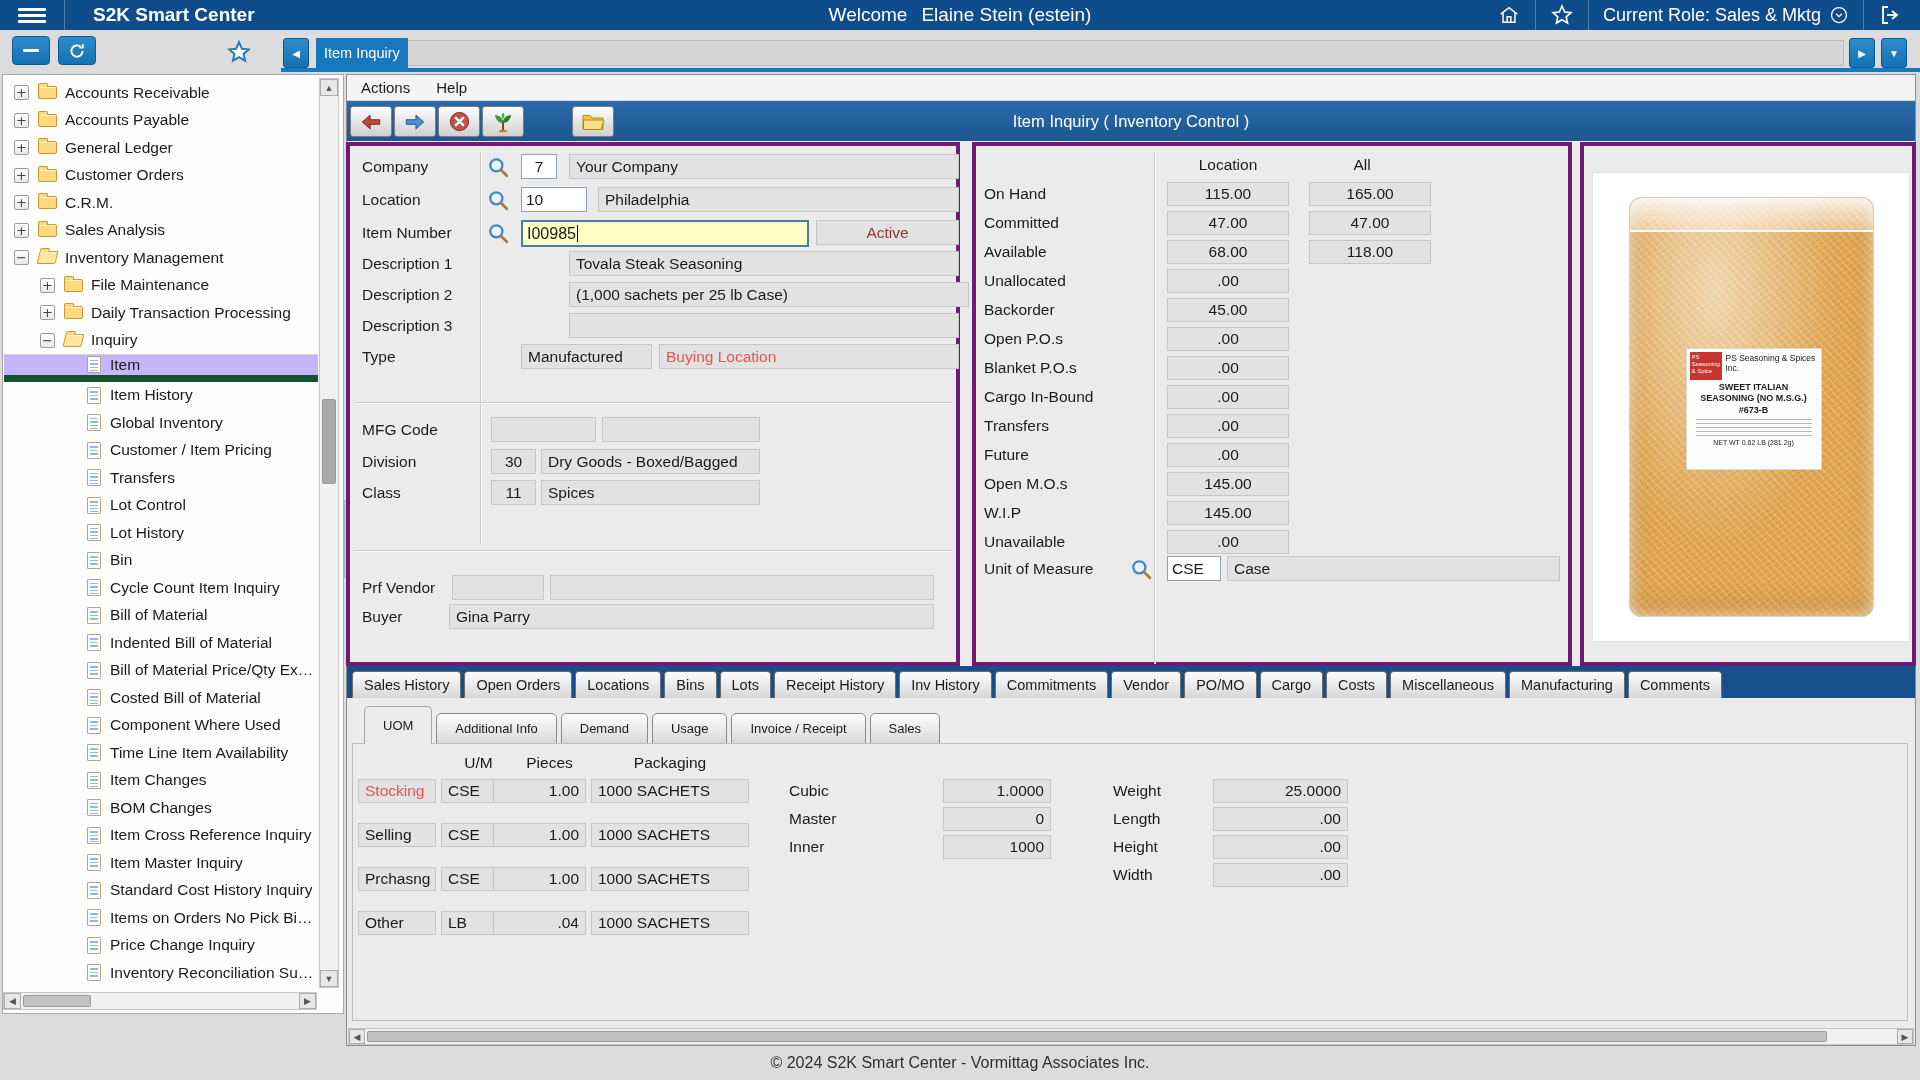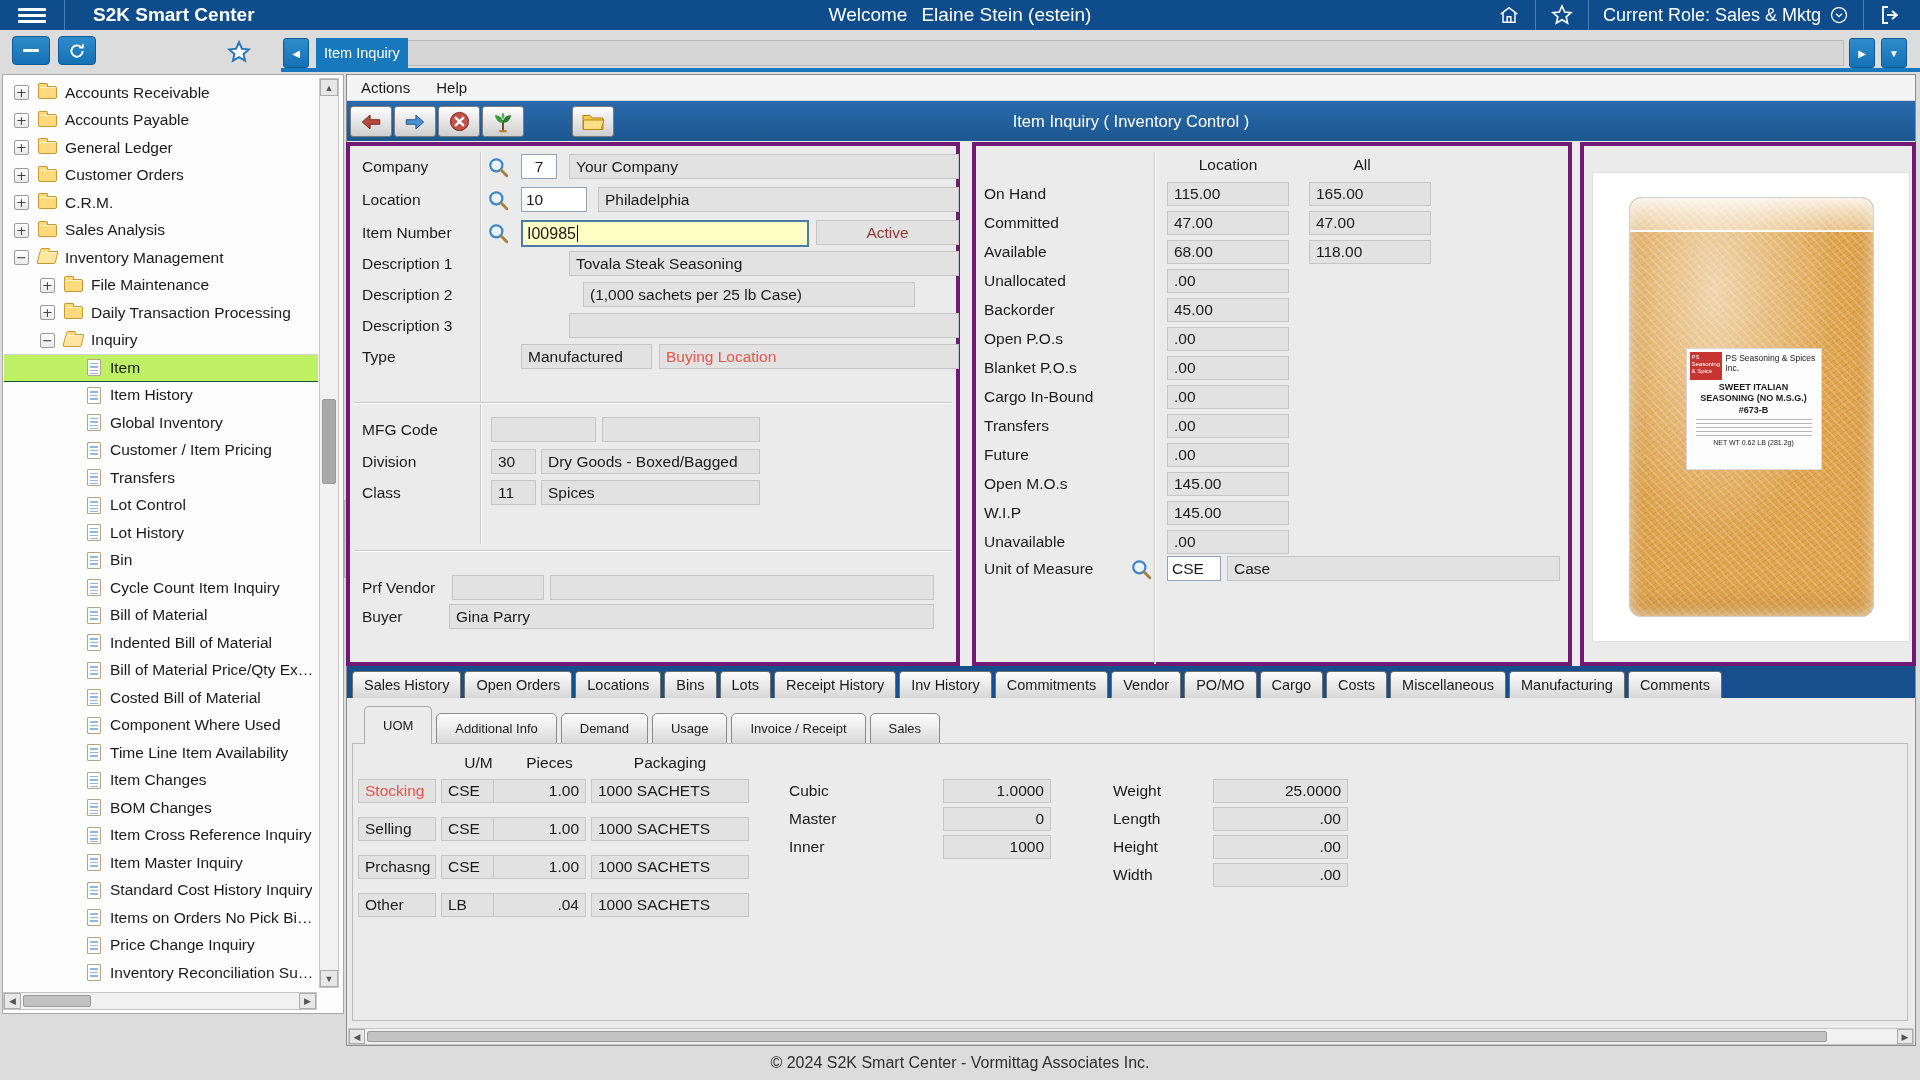--- a/index.html
+++ b/index.html
@@ -19,21 +19,21 @@
 .top-icon-btn{width:52px;height:30px;display:flex;align-items:center;justify-content:center;cursor:pointer}
 #roleBox{display:flex;align-items:center;gap:8px;padding:0 14px;height:30px;font-size:18px;white-space:nowrap;cursor:pointer}
 
 
 #sbTools{position:absolute;left:0;top:34px;width:346px;height:38px}
 .blue-btn{position:absolute;width:38px;height:29px;background:linear-gradient(#2f8ccb,#1571b4);border:1px solid #0d5a95;border-radius:4px;display:flex;align-items:center;justify-content:center;cursor:pointer}
 #sbStar{position:absolute;left:222px;top:3px;width:34px;height:30px;display:flex;align-items:center;justify-content:center;cursor:pointer}
 #treePanel{position:absolute;left:2px;top:74px;width:342px;height:940px;background:#fdfdfd;border:1px solid #a9a9a9;overflow:hidden}
 #tree{position:absolute;left:1px;top:4px;width:314px}
 .tree-row{display:flex;align-items:center;height:27.5px;white-space:nowrap;cursor:pointer;font-size:15.5px}
-.tree-row.selected{background:#bef264;border-top:1px solid #d2d2d2;border-bottom:1px solid #14532d}
+.tree-row.selected{background:#c4b5fd;border-top:1px solid #d2d2d2;border-bottom:7px solid #14532d}
 .tree-row.level-0{padding-left:10px}
 .tree-row.level-1{padding-left:36px}
 .tree-row.level-2{padding-left:56px}
 .tree-exp{flex:none;width:15px;height:15px;border:1px solid #9a9a9a;background:linear-gradient(#fff,#e9e9e9);border-radius:2px;font:13px/13px "DejaVu Sans",sans-serif;text-align:center;color:#444;margin-right:5px}
 .exp-plus .tree-exp::before{content:"+"}
 .exp-minus .tree-exp::before{content:"−"}
 .exp-none .tree-exp{visibility:hidden}
 .tree-icon{flex:none;position:relative;width:19px;height:13px;margin:0 8px 0 4px}
 .type-folder .tree-icon,.type-folder-open .tree-icon{background:#ffd97e;border:1px solid #c8992f;border-radius:2px;box-shadow:inset 0 1px 0 #fff3c9}
 .type-folder .tree-icon::before,.type-folder-open .tree-icon::before{content:"";position:absolute;top:-4px;left:-1px;width:8px;height:3px;background:#ffd97e;border:1px solid #c8992f;border-bottom:none;border-radius:2px 2px 0 0}
@@ -62,21 +62,21 @@
 
 
 .panel{position:absolute;background:#ebebeb;border:4px solid #701a75}
 .ridge-h{position:absolute;left:4px;right:4px;border-top:1px solid #c9c9c9;border-bottom:1px solid #fcfcfc}
 .ridge-v{position:absolute;border-left:1px solid #c9c9c9;border-right:1px solid #fcfcfc}
 .frow{position:absolute;left:0;right:0;height:26px}
 .frow>span{position:absolute;top:0}
 .flabel{font-size:15.5px;line-height:26px;color:#1c1c1c;white-space:nowrap}
 .ro-field{background:#e3e2e2;border:1px solid #c7c6c6;height:25px;line-height:23px;padding:0 6px;font-size:15.5px;white-space:nowrap;overflow:hidden;display:inline-block}
 .wi{background:#fff;border:1px solid #8fa3b8;height:25px;line-height:23px;padding:0 4px;font-size:15.5px;display:inline-block}
-.num{text-align:left}
+.num{text-align:center}
 .mag{width:22px;height:22px;display:inline-block;cursor:pointer}
 .item-input{position:absolute;background:#ffffc6;border:2px solid #4a7ba6;height:27px;line-height:23px;padding:0 4px;font-size:16px;top:-1px}
 .caret{display:inline-block;width:1.5px;height:17px;background:#000;vertical-align:-3px;margin-left:1px}
 .red-text{color:#e8534a}
 .maroon{color:#8c3a32}
 
 
 #invHead{position:absolute;left:0;top:10px;height:22px;width:100%;font-size:15.5px}
 #invHead span{position:absolute;text-align:center}
 #invRows{position:absolute;left:0;top:36px;width:100%}
@@ -103,21 +103,21 @@
 .btab{height:27px;line-height:26px;padding:0 11px;background:linear-gradient(#fdfdfd,#d7d7d7);border:1px solid #6e6e6e;border-bottom:none;border-radius:4px 4px 0 0;font-size:14.5px;white-space:nowrap;cursor:pointer}
 #subtabs{position:absolute;left:364px;top:706px;height:38px;display:flex;align-items:flex-end;gap:4px}
 .stab{height:31px;line-height:30px;padding:0 18px;background:linear-gradient(#fdfdfd,#d9d9d9);border:1px solid #8a8a8a;border-radius:5px 5px 0 0;font-size:13px;white-space:nowrap;cursor:pointer}
 .stab.active{height:38px;line-height:37px;background:#ebebeb;border-color:#a8a8a8;border-bottom:none;position:relative;z-index:3}
 
 
 #uomPanel{position:absolute;left:352px;top:743px;width:1556px;height:278px;background:#ebebeb;border:1px solid #bdbdbd;z-index:2}
 #uomHead{position:absolute;top:10px;left:0;height:20px;width:100%;font-size:15.5px}
 #uomHead span{position:absolute;text-align:center}
 #uomRows{position:absolute;left:0;top:35px;width:420px}
-.uom-row{position:relative;height:24px;margin-bottom:14px}
+.uom-row{position:relative;height:24px;margin-bottom:20px}
 .uom-row>span{position:absolute;top:0;height:24px;line-height:22px}
 .uom-name{left:5px;width:78px}
 .uom-um{left:88px;width:75px}
 .uom-pieces{left:140px;width:93px;text-align:right}
 .uom-pack{left:238px;width:158px}
 .uom-row.highlight .uom-name{color:#e8534a}
 .dims{position:absolute;top:35px}
 .dim-row{position:relative;height:24px;margin-bottom:4px}
 .dim-row>span{position:absolute;top:0}
 .dim-label{left:0;font-size:15.5px;line-height:24px;white-space:nowrap}
@@ -492,21 +492,21 @@
     <span class="item-input" style="left:171px;width:288px"><span>I00985</span><span class="caret"></span></span>
     <span class="ro-field maroon" style="left:466px;width:143px;text-align:center">Active</span>
   </div>
 
   <div class="frow" style="top:105px">
     <span class="flabel" style="left:12px">Description 1</span>
     <span class="ro-field" style="left:219px;width:390px">Tovala Steak Seasoning</span>
   </div>
   <div class="frow" style="top:136px">
     <span class="flabel" style="left:12px">Description 2</span>
-    <span class="ro-field" style="left:233px;width:332px">(1,000 sachets per 25 lb Case)</span>
+    <span class="ro-field" style="left:219px;width:400px">(1,000 sachets per 25 lb Case)</span>
   </div>
   <div class="frow" style="top:167px">
     <span class="flabel" style="left:12px">Description 3</span>
     <span class="ro-field" style="left:219px;width:390px"></span>
   </div>
 
   <div class="frow" style="top:198px">
     <span class="flabel" style="left:12px">Type</span>
     <span class="ro-field" style="left:171px;width:131px">Manufactured</span>
     <span class="ro-field red-text" style="left:309px;width:300px">Buying Location</span>

